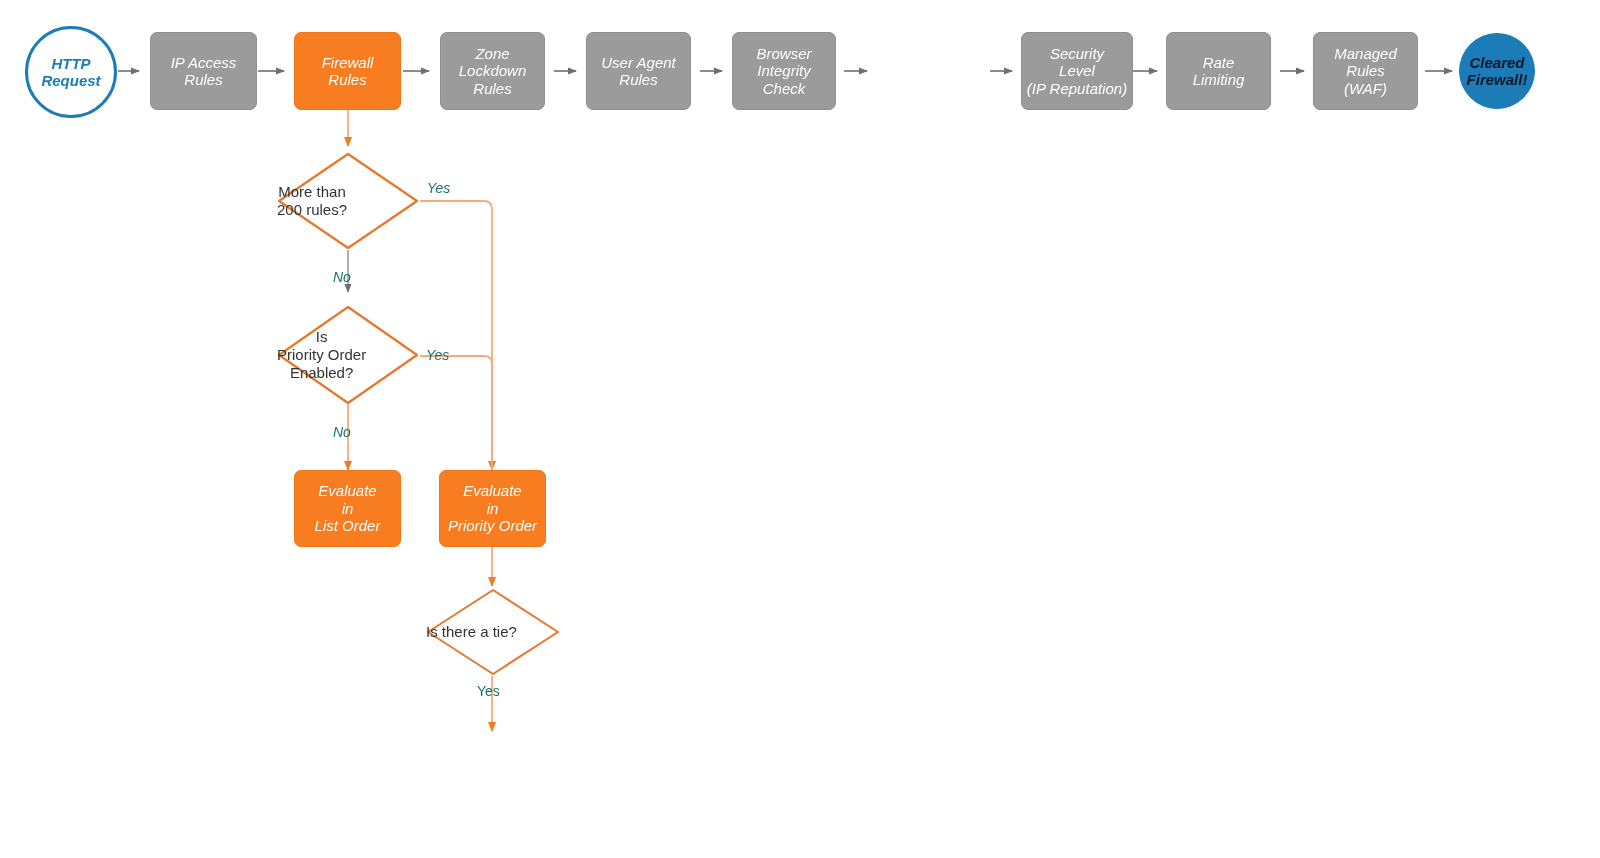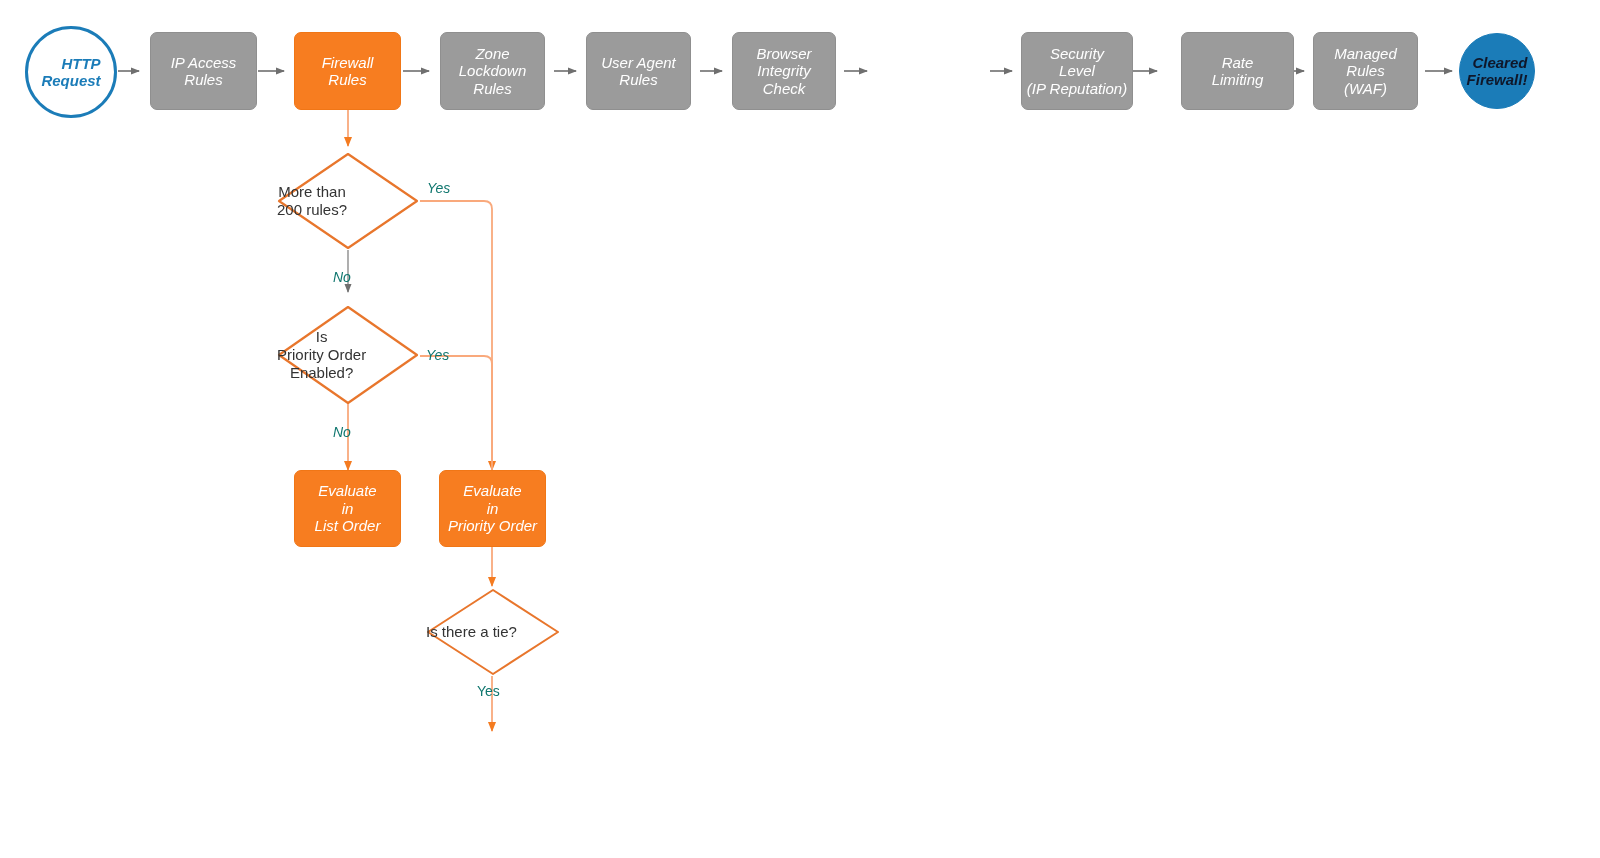--- a/index.html
+++ b/index.html
@@ -46,21 +46,20 @@
   }
   .proc.orange {
     background: #f77d20;
     border: 1px solid #f07616;
   }
   .terminator {
     border-radius: 50%;
     font-style: italic;
     font-weight: bold;
     font-size: 15px;
-    text-align: right;
   }
   .terminator.start {
     background: #ffffff;
     border: 3px solid #1b7cb8;
     color: #1b7cb8;
   }
   .terminator.end {
     background: #1b7cb8;
     border: 1px solid #1b7cb8;
     color: #0f172a;
@@ -192,21 +191,21 @@
 
 
   <div class="node proc gray" style="left:1021px; top:32px; width:112px; height:78px;">
     <span>
       <span class="nl">Security</span>
       <span class="nl">Level</span>
       <span class="nl">(IP Reputation)</span>
     </span>
   </div>
 
-  <div class="node proc gray" style="left:1166px; top:32px; width:113px; height:78px;margin-left:15px;">
+  <div class="node proc gray" style="left:1166px; top:32px; width:105px; height:78px;">
     <span>
       <span class="nl">Rate</span>
       <span class="nl">Limiting</span>
     </span>
   </div>
 
   <div class="node proc gray" style="left:1313px; top:32px; width:105px; height:78px;">
     <span>
       <span class="nl">Managed</span>
       <span class="nl">Rules</span>

